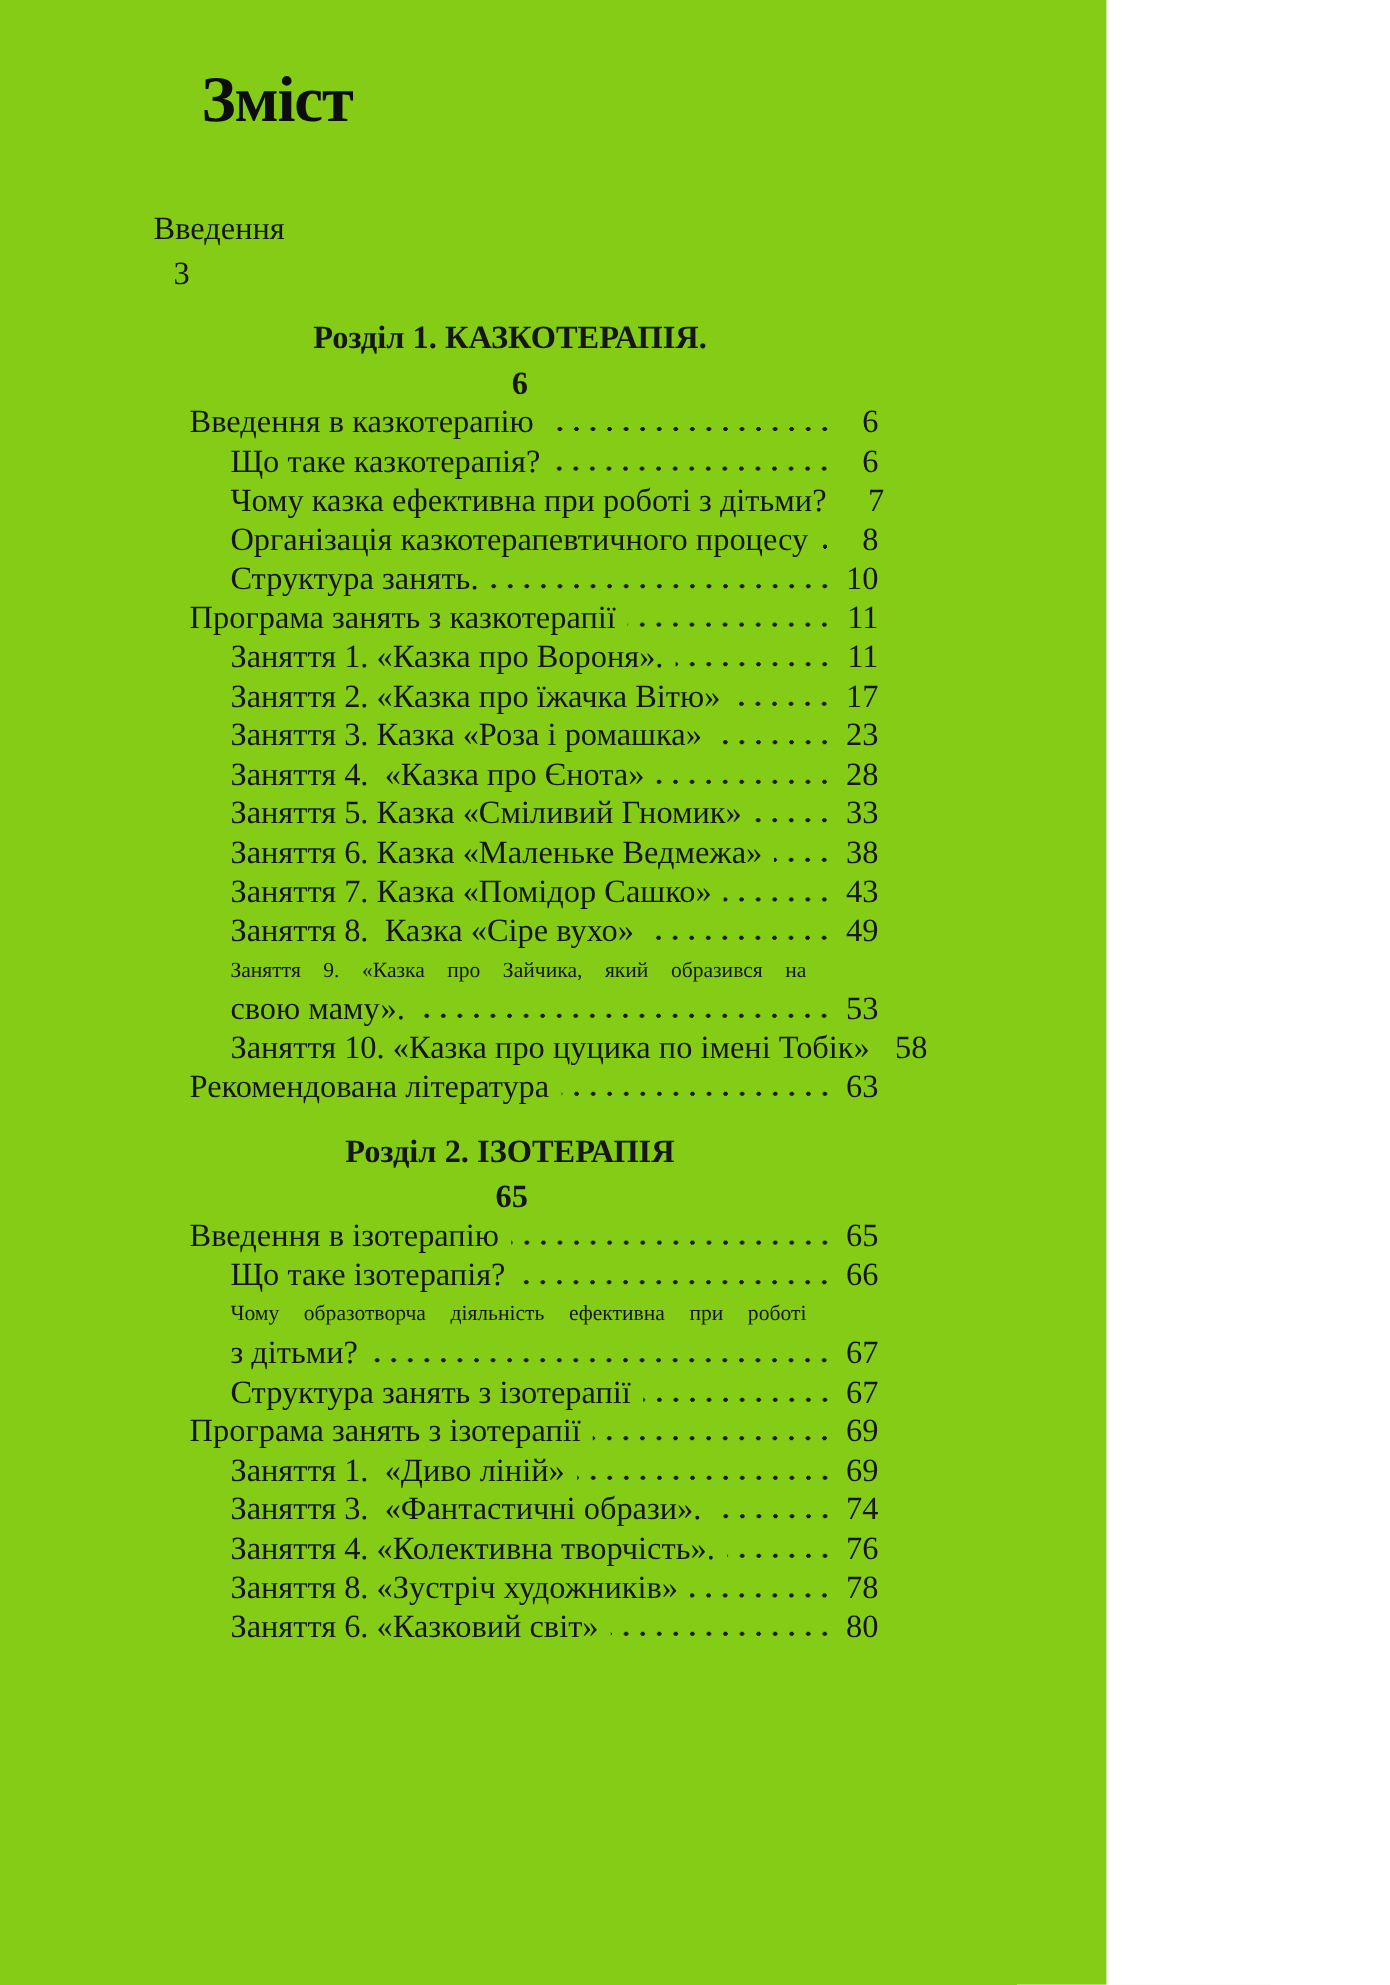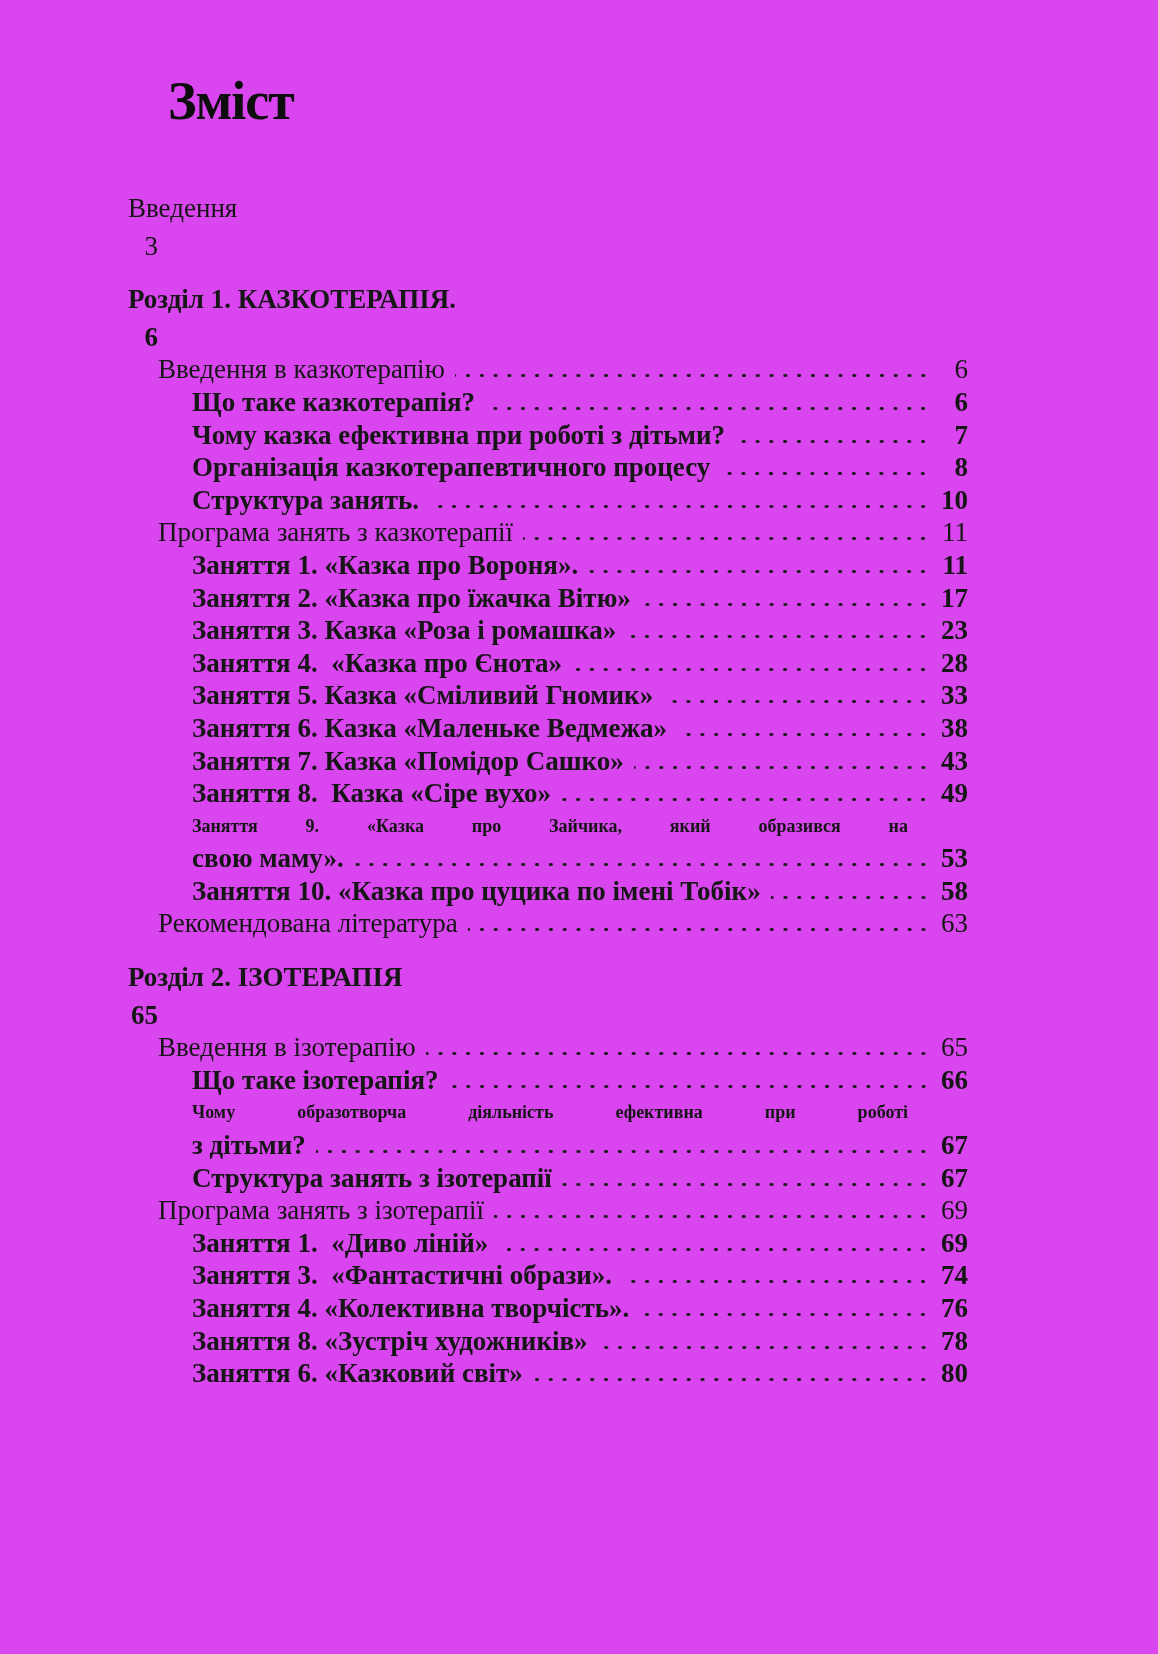--- a/index.html
+++ b/index.html
@@ -1,22 +1,22 @@
 <!DOCTYPE html>
 <html><head>
 <meta charset="utf-8">
 <style>
   html, body { margin: 0; padding: 0; background: #ffffff; }
   .page {
     position: relative;
-    width: 1158px;
+    width: 922px;
     height: 1654px;
-    background: #d946ef;
+    background: #84cc16;
     box-sizing: border-box;
-    padding: 74px 190px 0 118px;
+    padding: 56px 190px 0 118px;
     font-family: "Liberation Serif", "DejaVu Serif", serif;
     color: #161616;
     overflow: hidden;
   }
   .title {
     font-size: 54px;
     font-weight: 700;
     letter-spacing: -1px;
     margin: 0 0 64px 50px;
     line-height: 1;
@@ -32,24 +32,24 @@
   .wline1 {
     font-size: 18px;
     line-height: 32.6px;
     text-align: justify;
     text-align-last: justify;
     margin-right: 60px;
     white-space: normal;
   }
   .ind0 { padding-left: 0; flex-direction: column; }
   .ind1 { padding-left: 40px; }
-  .ind2 { padding-left: 74px; font-weight: bold; }
+  .ind2 { padding-left: 74px; }
   .b { font-weight: 700; }
   .sp-group { margin-top: 0; }
-  .sp-section { margin-top: 21px; }
+  .sp-section { margin-top: 21px; align-items: center; }
   .lbl { white-space: pre; }
   .leader {
     flex: 1 1 auto;
     height: 5px;
     margin: 0 8px 0 10px;
     background-image: radial-gradient(circle, #1b1b1b 1.65px, rgba(0,0,0,0) 1.95px);
     background-size: 13.8px 5px;
     background-repeat: repeat-x;
     background-position: right 0 bottom 0;
   }

